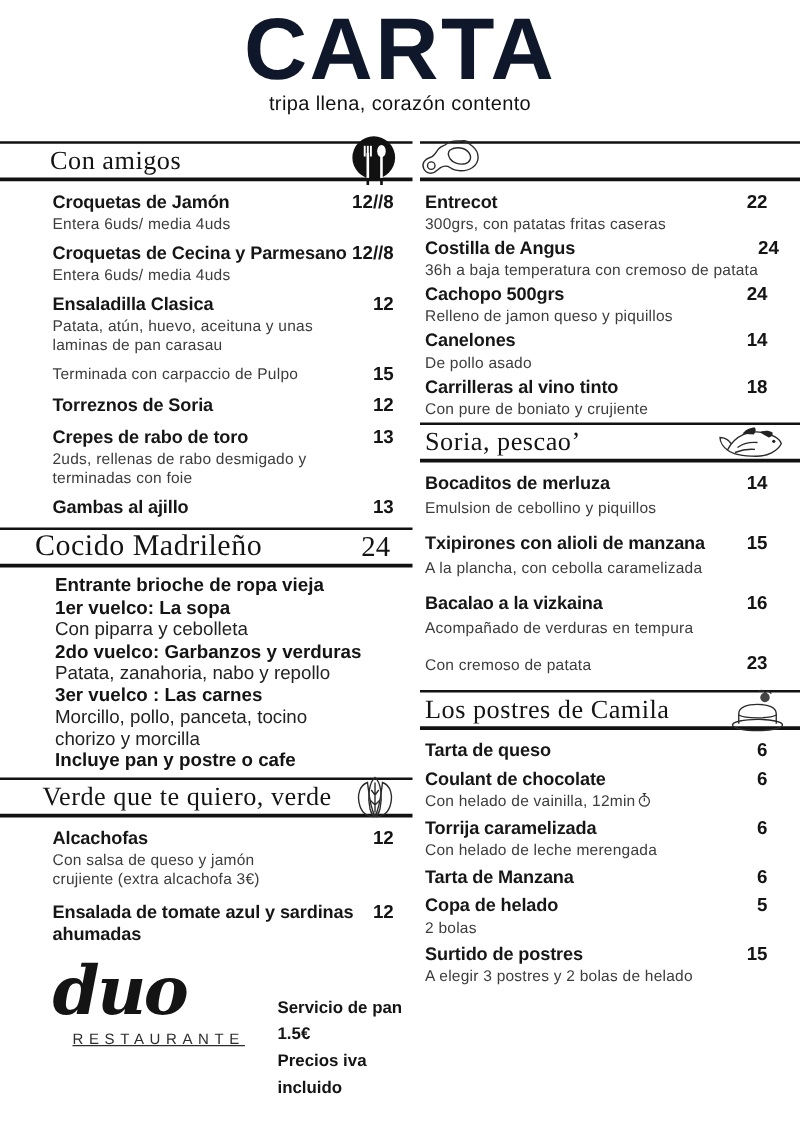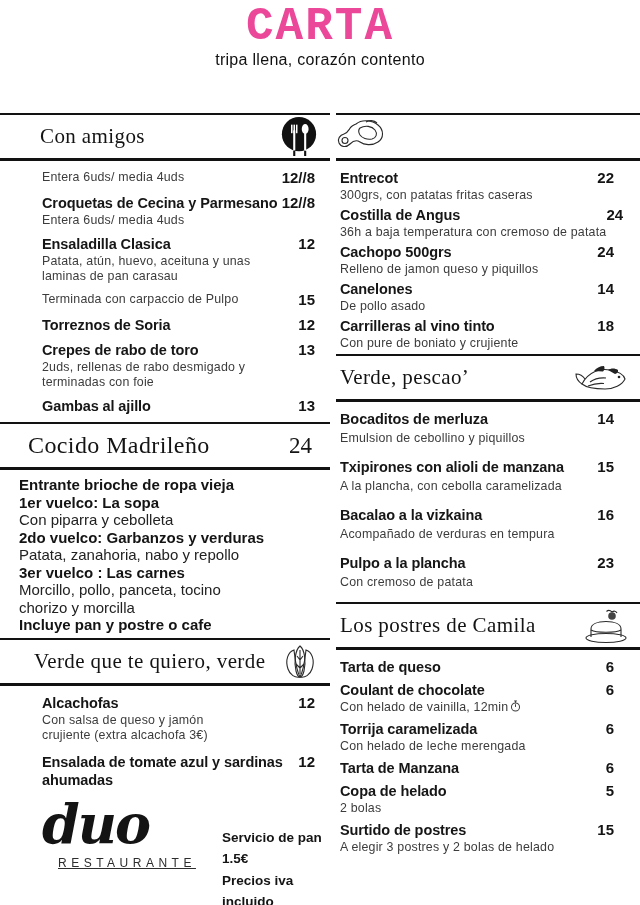--- a/index.html
+++ b/index.html
@@ -2,32 +2,32 @@
 <html><head>
 <meta charset="utf-8">
 <style>
   html,body{margin:0;padding:0;}
   body{
     width:640px;height:905px;background:#ffffff;color:#141414;
     font-family:"Liberation Sans",sans-serif;overflow:hidden;position:relative;
   }
   .masthead{height:113px;box-sizing:border-box;text-align:center;padding-top:4px;}
   .brand-title{
-    font-family:Liberation Mono, monospace;font-weight:700;font-size:46px;
-    line-height:1.0;letter-spacing:2px;color:#ec4899;
+    font-family:Liberation Sans, sans-serif;font-weight:700;font-size:70px;
+    line-height:1.0;letter-spacing:2px;color:#0f172a;
   }
   .brand-sub{font-size:16px;font-weight:400;letter-spacing:.3px;margin-top:1px;color:#111;}
 
   .columns{display:flex;align-items:flex-start;}
   .col-left{width:330px;}
   .col-right{width:304px;margin-left:6px;}
 
   .sec-head{
     border-top:2px solid #121212;border-bottom:3px solid #121212;
-    display:flex;align-items:center;height:48px;box-sizing:border-box;
+    display:flex;align-items:center;height:32px;box-sizing:border-box;
   }
   .sec-title{
     font-family:"Liberation Serif",serif;font-size:21px;font-weight:500;
     letter-spacing:.4px;flex:1;white-space:nowrap;
   }
   .sec-head .head-price{
     font-family:"Liberation Serif",serif;font-size:23px;padding-right:18px;font-weight:500;
   }
   .head-icon{margin-right:12px;display:flex;align-items:center;}
 
@@ -50,21 +50,21 @@
   .sec-ca .item-desc{max-width:215px;}
   .sec-verde .item{margin-bottom:10px;}
   .sec-verde .item-desc{max-width:175px;}
   .sec-verde .item-name{max-width:250px;}
   .sec-carne .item{margin-bottom:3px;}
   .sec-pescado .item{margin-bottom:12px;}
   .sec-pescado .item-desc{margin-top:3px;}
   .sec-postres .item{margin-bottom:5px;}
   .col-right .item-desc{white-space:nowrap;}
 
-  .cocido-body{padding-left:19px;margin-top:6px;margin-bottom:4px;}
+  .cocido-body{padding-left:44px;margin-top:6px;margin-bottom:4px;}
   .cl{font-size:15px;line-height:17.5px;color:#222;}
   .cl.b{font-weight:700;color:#141414;}
 
   .footer{display:flex;margin-top:4px;}
   .logo-block{margin-left:42px;}
   .logo-script{
     font-family:"DejaVu Serif",serif;font-style:italic;font-weight:700;
     font-size:54px;line-height:.95;color:#141414;letter-spacing:-2px;
   }
   .logo-sub{font-size:12px;letter-spacing:4.5px;color:#2d2d2d;margin-top:6px;margin-left:16px;text-decoration:underline;}
@@ -100,20 +100,21 @@
             <ellipse cx="26.5" cy="13.5" rx="3.6" ry="5.2" fill="#fff"></ellipse>
             <rect x="25.4" y="17" width="2.2" height="19" fill="#fff"></rect>
             <rect x="13.9" y="36.5" width="2.2" height="5.5" fill="#111"></rect>
             <rect x="25.4" y="36.5" width="2.2" height="5.5" fill="#111"></rect>
           </svg>
         </span>
       </div>
       <div class="sec-items sec-ca">
         <div class="item">
           <div class="item-main">
+            <div class="item-name">Croquetas de Jamón</div>
             <div class="item-desc">Entera 6uds/ media 4uds</div>
           </div>
           <div class="item-price">12//8</div>
         </div>
         <div class="item">
           <div class="item-main">
             <div class="item-name">Croquetas de Cecina y Parmesano</div>
             <div class="item-desc">Entera 6uds/ media 4uds</div>
           </div>
           <div class="item-price">12//8</div>
@@ -252,21 +253,21 @@
         <div class="item">
           <div class="item-main">
             <div class="item-name">Carrilleras al vino tinto</div>
             <div class="item-desc">Con pure de boniato y crujiente</div>
           </div>
           <div class="item-price">18</div>
         </div>
       </div>
 
       <div class="sec-head">
-        <div class="sec-title pl4">Verde, pescao’</div>
+        <div class="sec-title pl4">Soria, pescao’</div>
         <span class="head-icon">
           <svg width="54" height="32" viewBox="0 0 54 32" fill="none" stroke="#2a2a2a" stroke-width="1.1">
             <path d="M8 22 C14 10 26 6 36 8 C44 9.5 50 13 51 17 C48 23 40 27 31 27 C22 27 13 26 8 22 Z"></path>
             <path d="M8 22 C5 20 2 16 2 12 C6 12 9 14 11 17"></path>
             <path d="M20 9 C22 6 26 4 30 4 C31 6 30.5 8 29 9.5" fill="#222" stroke="none"></path>
             <path d="M34 8 C37 6 41 6 44 8 C44.5 10 43 11.5 41 12 Z" fill="#222" stroke="none"></path>
             <circle cx="45" cy="15" r="1.3" fill="#222" stroke="none"></circle>
             <path d="M16 20 C20 17 26 15.5 32 16 M14 24 C19 22 25 21 30 21.5"></path>
           </svg>
         </span>
@@ -288,21 +289,20 @@
         </div>
         <div class="item">
           <div class="item-main">
             <div class="item-name">Bacalao a la vizkaina</div>
             <div class="item-desc">Acompañado de verduras en tempura</div>
           </div>
           <div class="item-price">16</div>
         </div>
         <div class="item">
           <div class="item-main">
-            <div class="item-name">Pulpo a la plancha</div>
             <div class="item-desc">Con cremoso de patata</div>
           </div>
           <div class="item-price">23</div>
         </div>
       </div>
 
       <div class="sec-head">
         <div class="sec-title pl4">Los postres de Camila</div>
         <span class="head-icon">
           <svg width="44" height="38" viewBox="0 0 44 38" fill="none" stroke="#2a2a2a" stroke-width="1.1">

